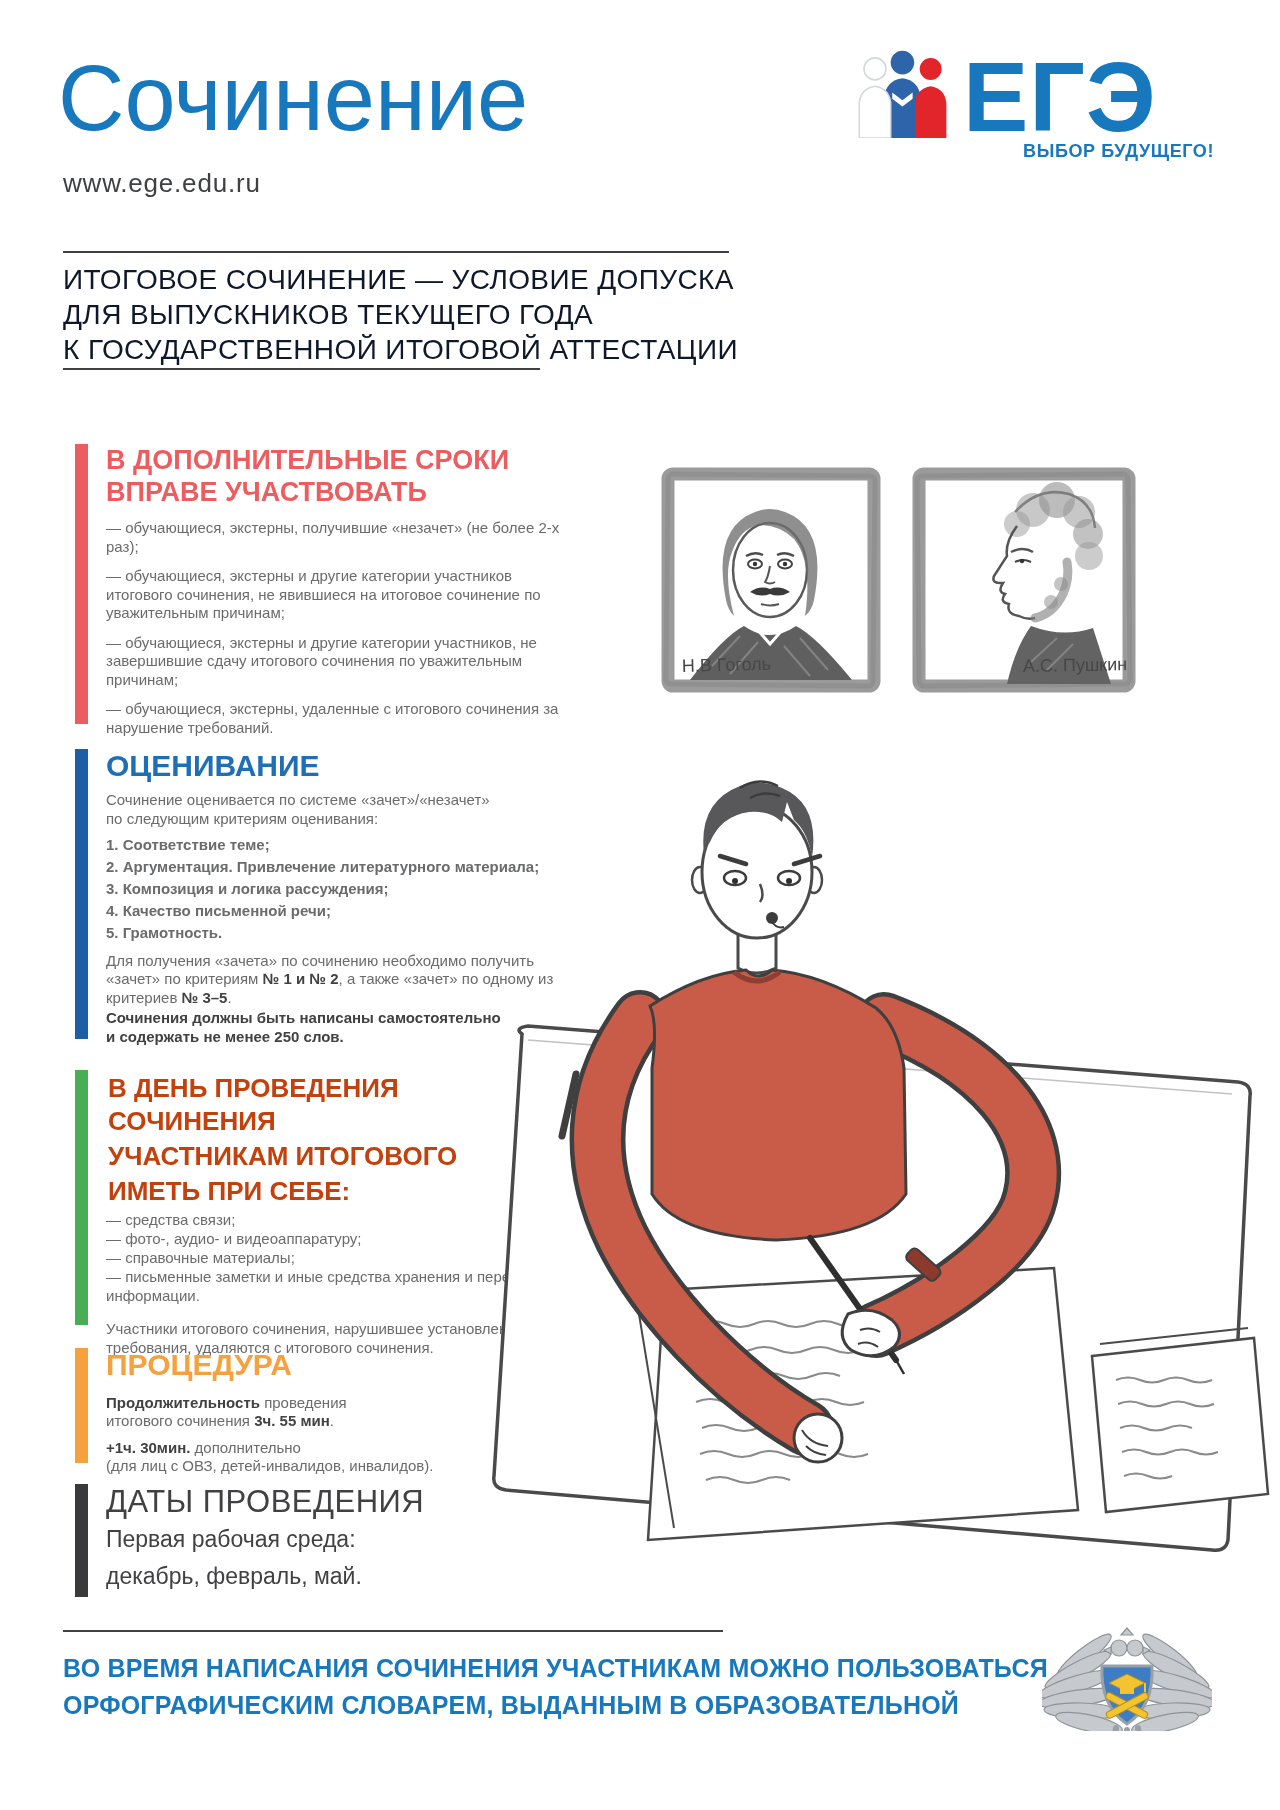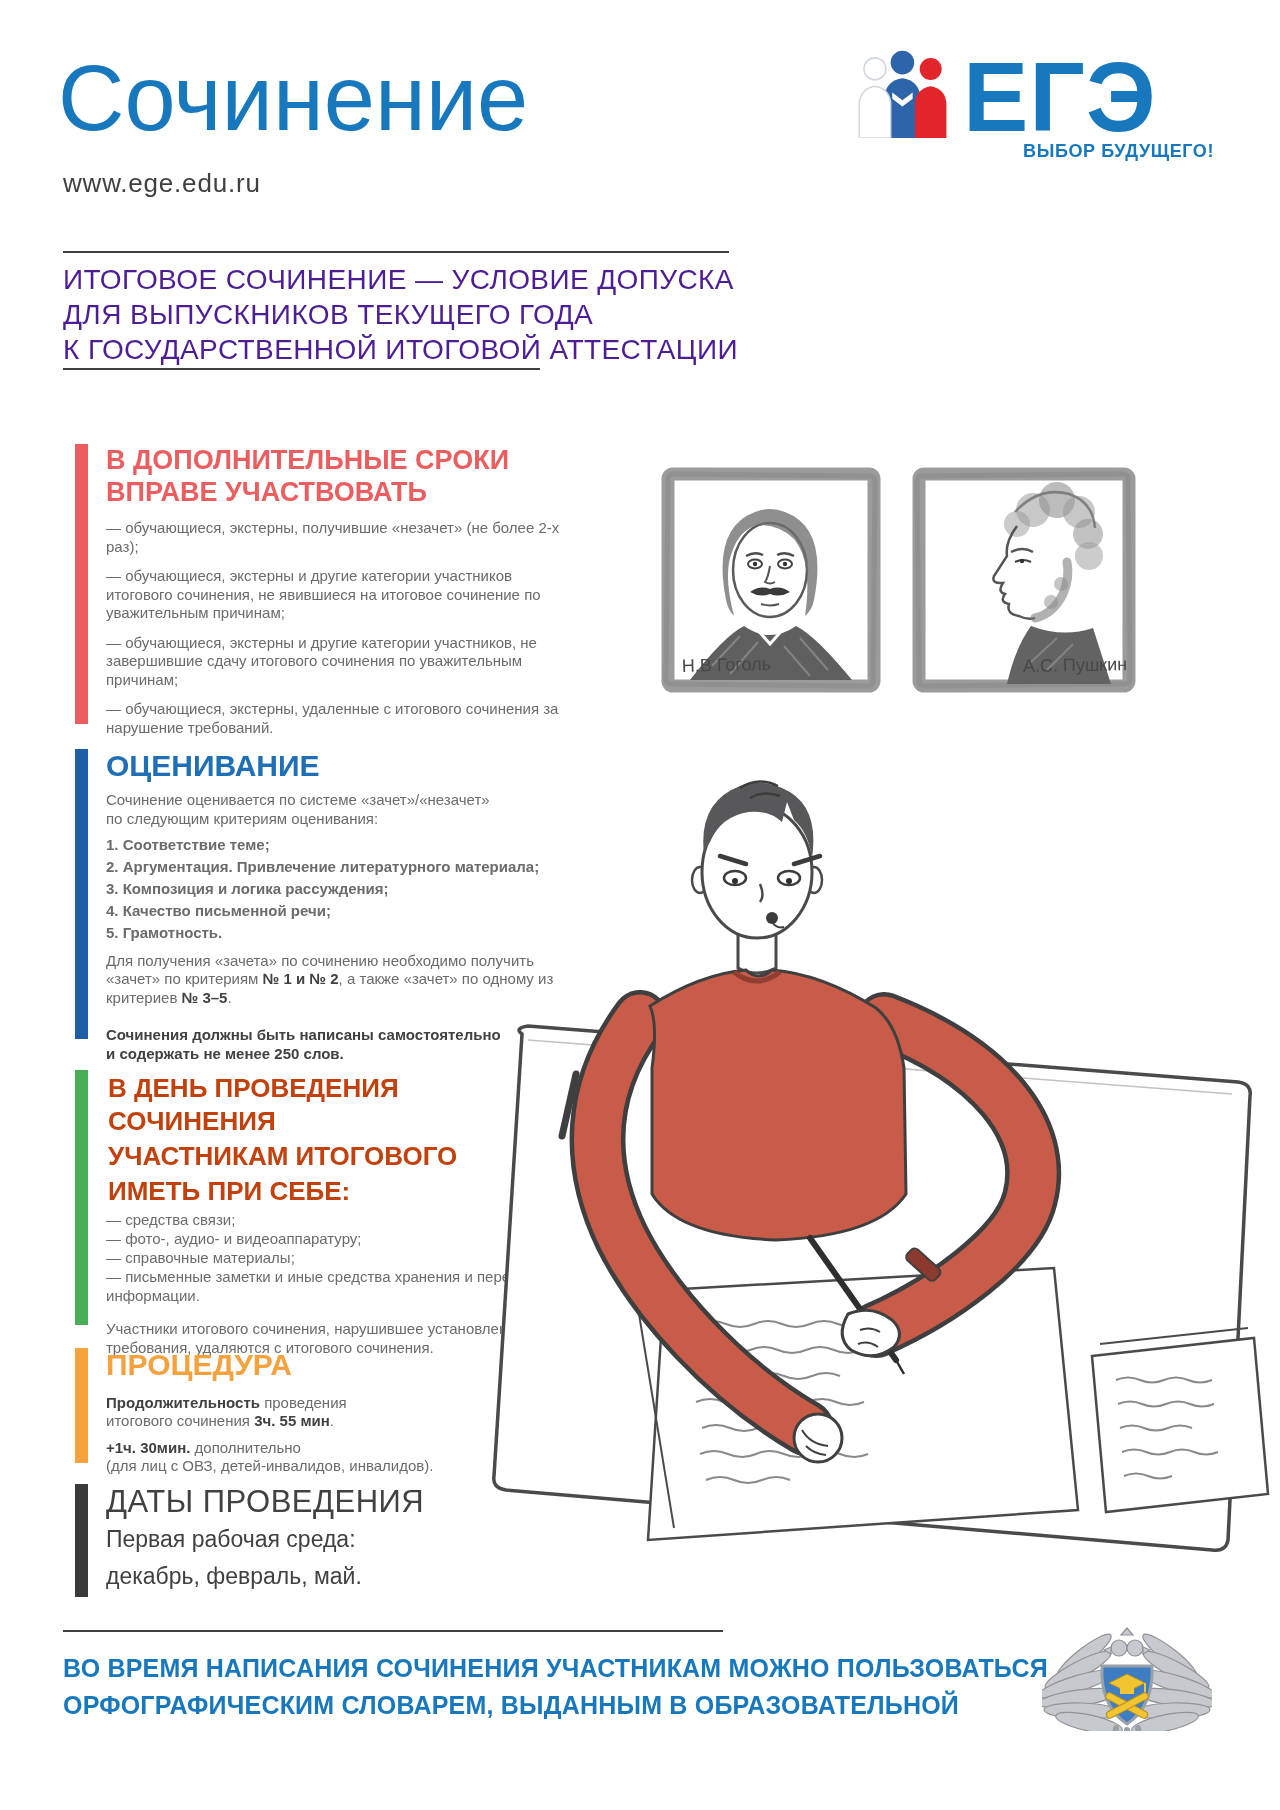--- a/index.html
+++ b/index.html
@@ -13,21 +13,21 @@
   .logo-row{left:853px;top:50px;display:flex;align-items:flex-end;gap:8px;}
   .logo-figures{width:102px;height:88px;display:block;}
   .logo-text{font-size:98px;line-height:82px;font-weight:bold;color:#1878BE;letter-spacing:1px;}
   .logo-slogan{right:66px;top:141px;font-size:18px;font-weight:bold;color:#1878BE;letter-spacing:0.6px;}
 
   .divider{background:#3f4042;height:2px;}
   .d1{left:63px;top:251px;width:666px;}
   .d2{left:63px;top:368px;width:477px;}
   .d3{left:63px;top:1630px;width:660px;}
 
-  .intro-block{left:63px;top:262px;font-size:28px;line-height:35px;color:#4c1d95;font-weight:500;letter-spacing:0.4px;}
+  .intro-block{left:63px;top:262px;font-size:28px;line-height:35px;color:#0f172a;font-weight:500;letter-spacing:0.4px;}
 
   
   .sec{position:absolute;left:75px;width:505px;}
   .bar{position:absolute;left:0;top:0;width:13px;}
   .sec .content{margin-left:31px;width:455px;}
   .txt{font-size:15px;line-height:18.5px;color:#6A6B6D;margin:0;}
   .b{color:#414042;font-weight:bold;}
   .h-red{font-size:27px;line-height:32px;font-weight:bold;color:#EC5D60;margin:0;}
   .h-blue{font-size:30px;line-height:34px;font-weight:bold;color:#1E6FB5;margin:0;}
   .h-green{font-size:26px;line-height:33px;font-weight:bold;color:#c2410c;margin:2px;}
@@ -38,21 +38,21 @@
   .sec-additional .bar{height:280px;background:#EC5D60;}
   .sec-additional .txt{margin-top:11px;}
   .sec-additional .content > .h-wrap{margin-bottom:6px;}
 
   .sec-eval{top:749px;}
   .sec-eval .bar{height:290px;background:#1C5FA6;}
   .eval-intro{margin-top:8px;}
   .criteria{margin-top:8px;}
   .criteria .txt{margin:0 0 3.5px 0;line-height:18.5px;font-weight:bold;}
   .eval-rule{margin-top:9px;}
-  .eval-note{margin-top:19px;}
+  .eval-note{margin-top:2px;}
   .eval-note .txt{color:#414042;font-weight:bold;}
 
   .sec-proh{top:1070px;}
   .sec-proh .bar{height:255px;background:#48AE55;}
   .proh-items{margin-top:0px;}
   .proh-items .txt{line-height:19px;margin:0;}
   .proh-note{margin-top:14px;}
   .proh-note .txt{line-height:19px;}
 
   .sec-proc{top:1348px;}

